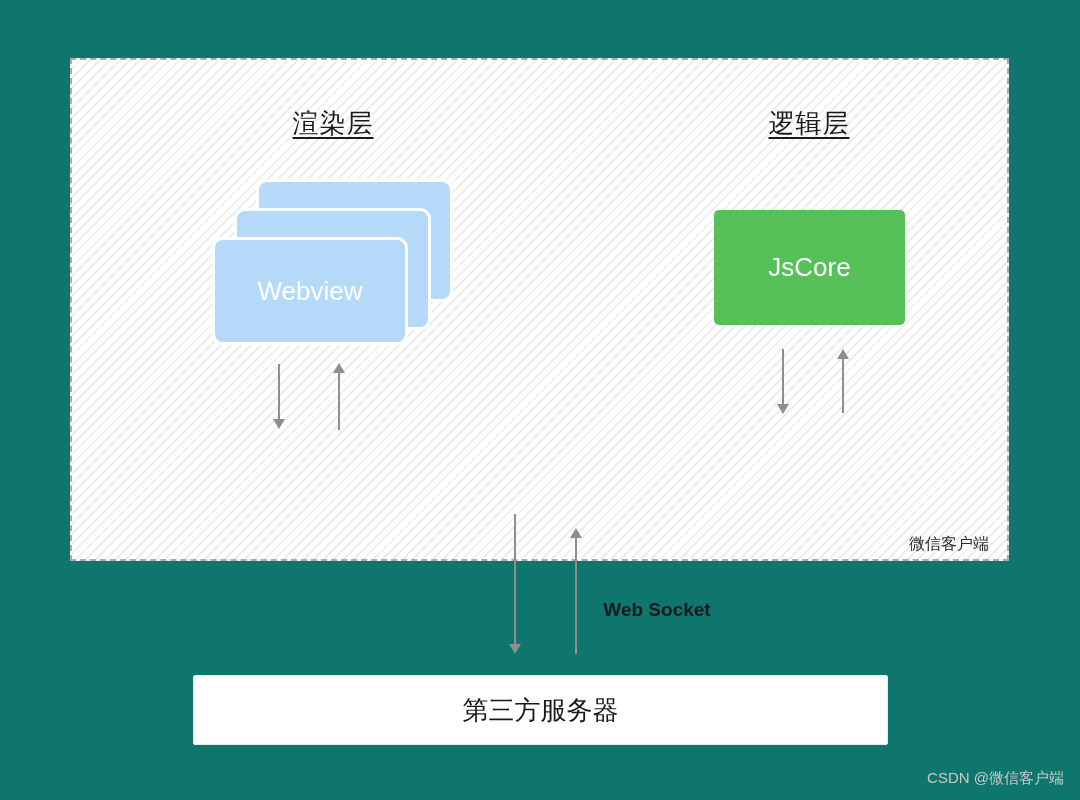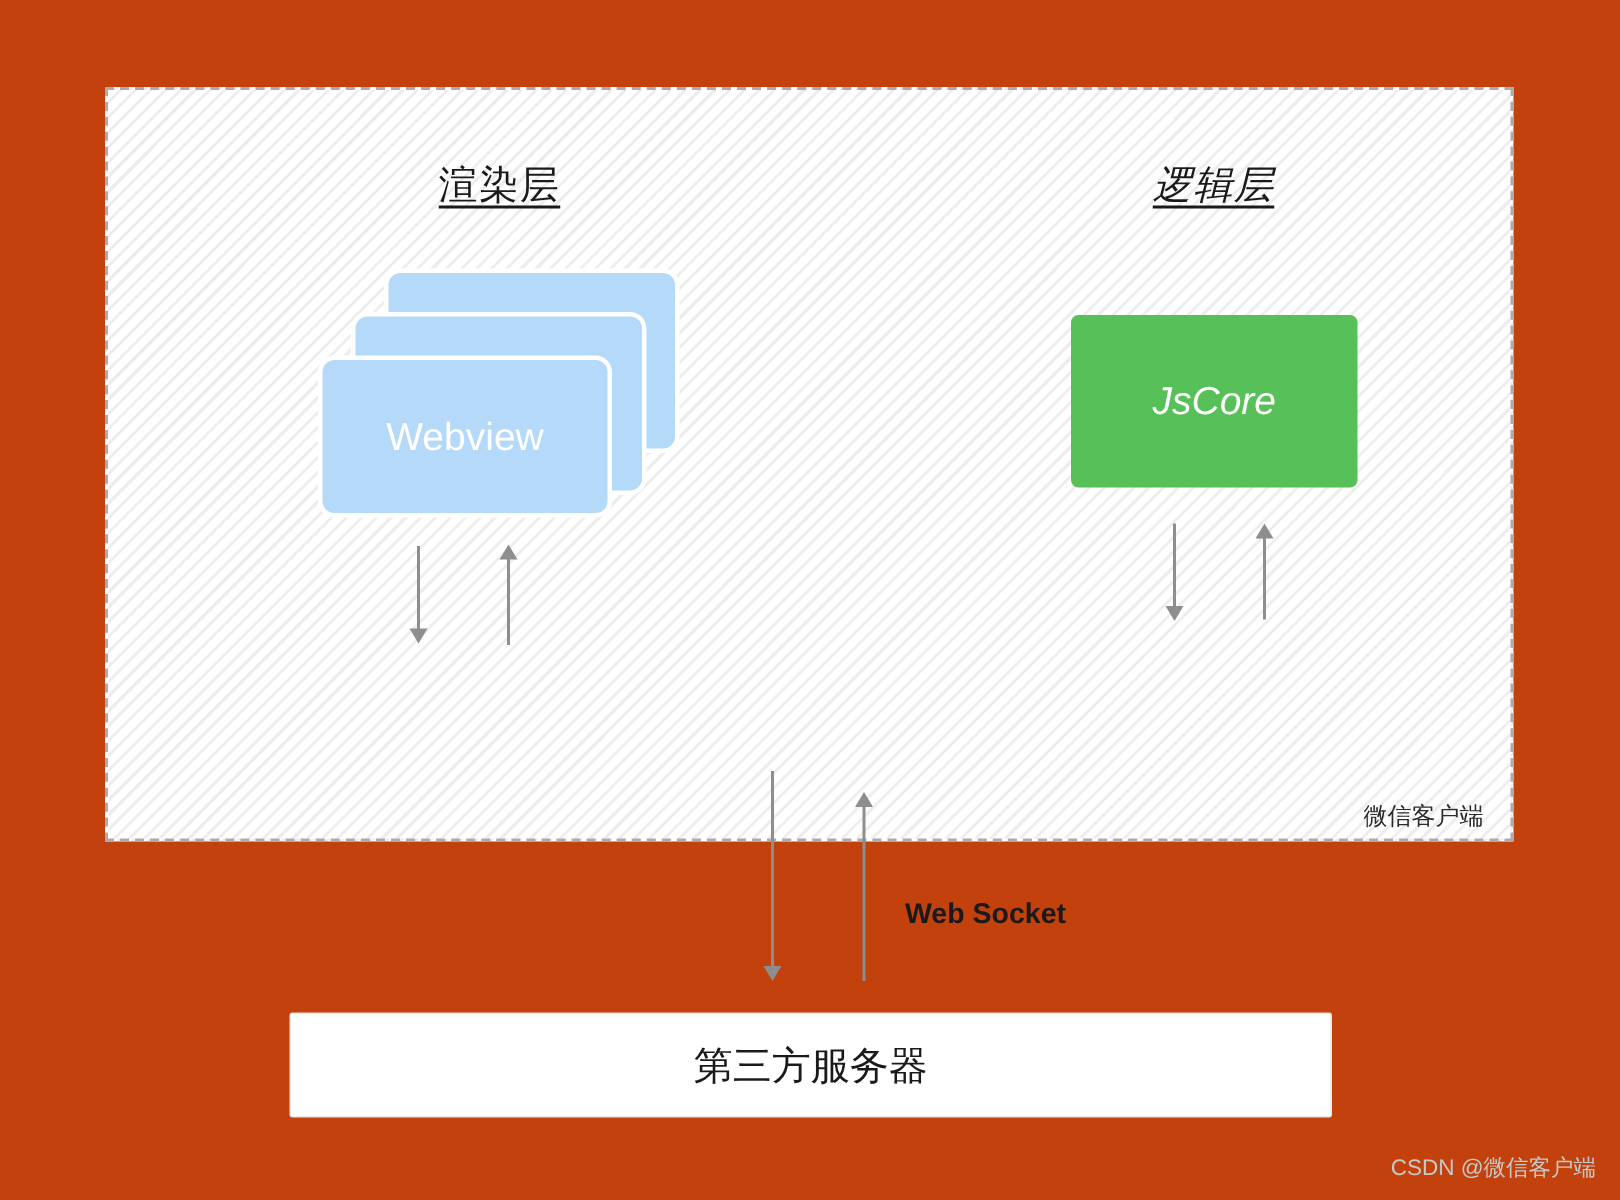--- a/index.html
+++ b/index.html
@@ -15,56 +15,56 @@
     --color-watermark:#c8c8c8;
   }
   *{margin:0;padding:0;box-sizing:border-box;}
   html,body{background:#fff;}
   body{
     width:1080px;height:800px;
     font-family:"Liberation Sans","DejaVu Sans",sans-serif;
     color:var(--color-text);
     overflow:hidden;
   }
-  .stage{position:relative;width:1080px;height:800px;background:#c2410c;}
+  .stage{position:relative;width:1080px;height:800px;background:#0f766e;}
 
   
   .client-container{
     position:absolute;left:70px;top:58px;width:939px;height:503px;
     border:2px dashed var(--color-container-border);
     background:repeating-linear-gradient(135deg,#ffffff 0px,#ffffff 5px,var(--color-hatch-line) 5px,var(--color-hatch-line) 7px);
   }
 
   .layer-title{
     position:absolute;top:46px;width:160px;
     text-align:center;font-size:26px;font-weight:500;letter-spacing:1px;
     text-decoration:underline;text-underline-offset:5px;text-decoration-thickness:1.5px;
     color:var(--color-text);
   }
   .layer-title.render{left:181px;}
-  .layer-title.logic{left:657px;font-style:italic;}
+  .layer-title.logic{left:657px;}
 
   .card{
     position:absolute;border-radius:8px;
     background:var(--color-webview-blue);
     box-shadow:0 0 0 3px #ffffff;
   }
   .card.back{left:187px;top:122px;width:191px;height:117px;z-index:1;}
   .card.middle{left:165px;top:151px;width:191px;height:116px;z-index:2;}
   .card.front{
     left:143px;top:180px;width:190px;height:102px;z-index:3;
     display:flex;align-items:center;justify-content:center;
     color:#ffffff;font-size:26px;
   }
 
   .jscore-box{
     position:absolute;left:642px;top:150px;width:191px;height:115px;
     background:var(--color-jscore-green);border-radius:5px;
     display:flex;align-items:center;justify-content:center;
-    color:#ffffff;font-size:26px;z-index:3;font-style:italic;
+    color:#ffffff;font-size:26px;z-index:3;
   }
 
   .native-bar{
     position:absolute;left:123px;top:377px;width:696px;height:75px;
     background:var(--color-native-bg);border-radius:4px;
     display:flex;align-items:center;justify-content:center;
     color:var(--color-native-text);font-size:26px;
     box-shadow:0 0 12px 8px #ffffff;z-index:2;
   }
 

